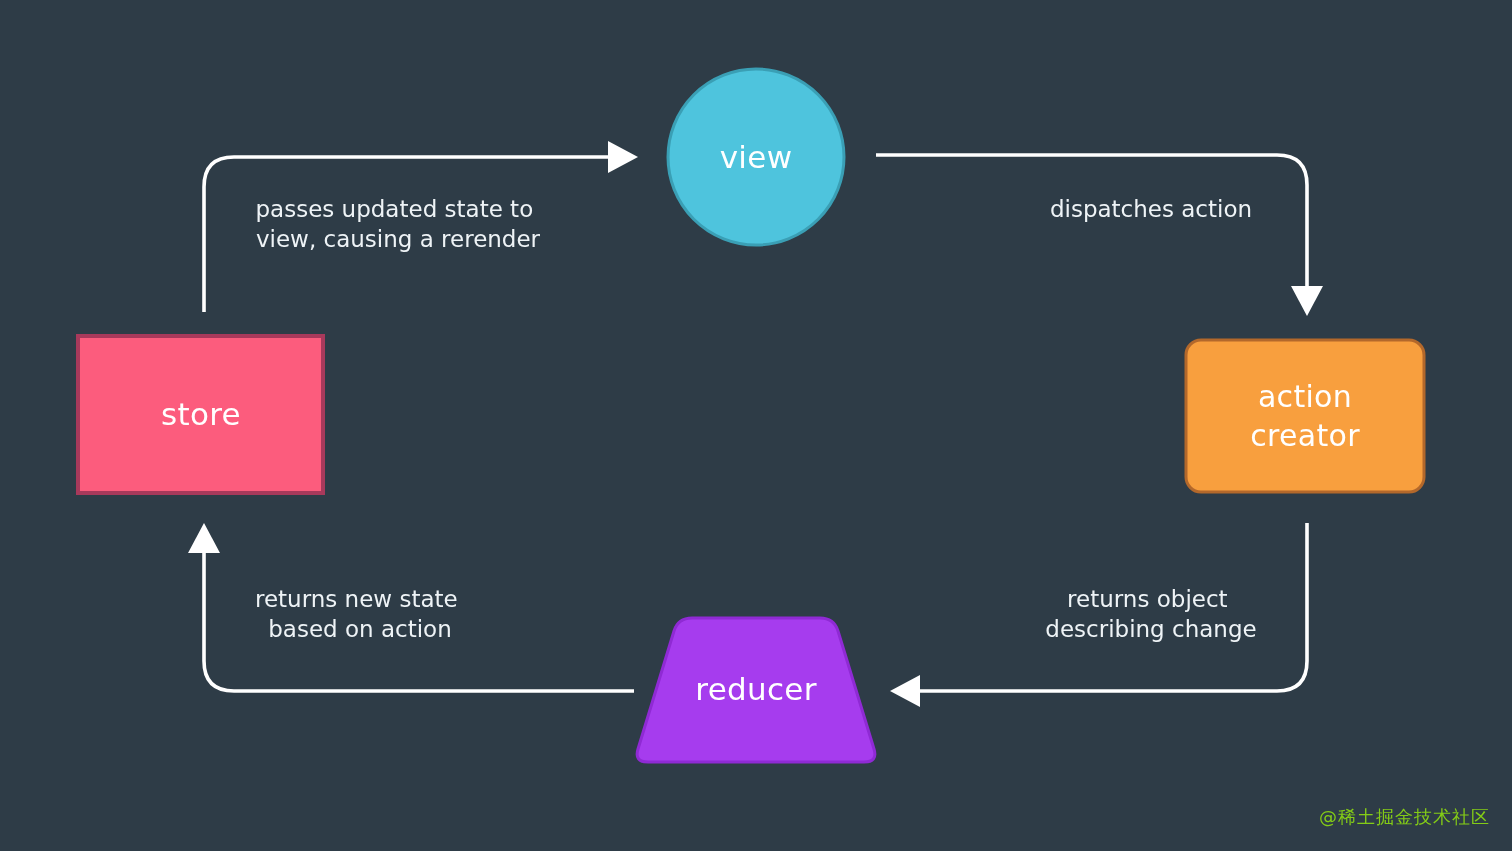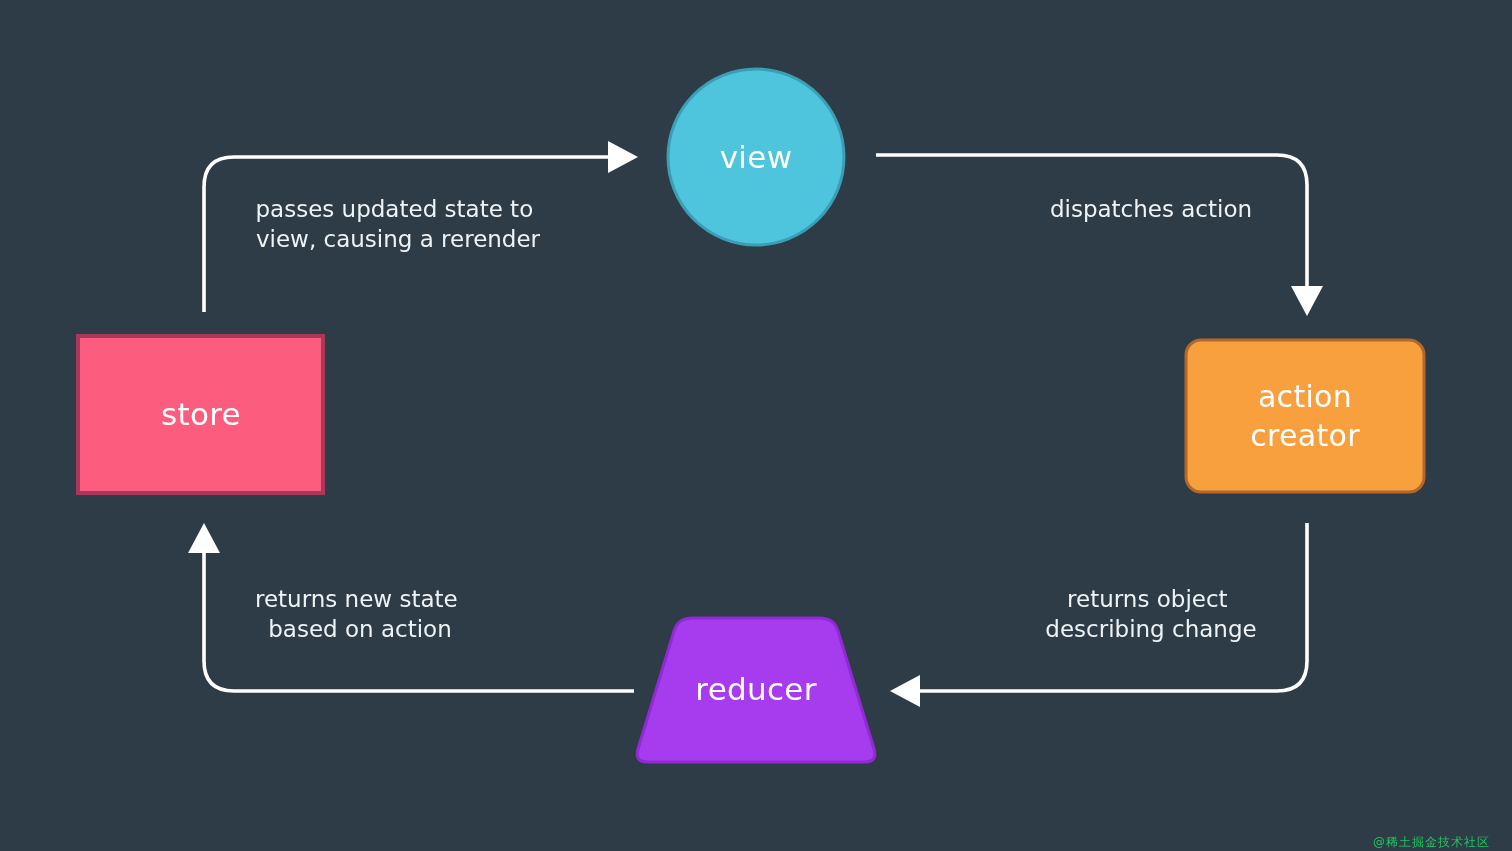--- a/index.html
+++ b/index.html
@@ -53,24 +53,24 @@
     stroke: #ffffff;
     stroke-width: 3.6;
     stroke-linecap: butt;
   }
   .arrow-head {
     fill: #ffffff;
   }
   .watermark {
     position: absolute;
     right: 22px;
-    bottom: 0;
+    bottom: 22px;
     font-family: "DejaVu Sans", "Liberation Sans", sans-serif;
-    font-size: 12px;
-    color: #22c55e;
+    font-size: 18px;
+    color: #84cc16;
     letter-spacing: 1px;
     user-select: none;
   }
 </style>
 </head>
 <body>
 
 <div id="diagram-root">
 
   <svg id="flow-svg" viewBox="0 0 1512 851">

